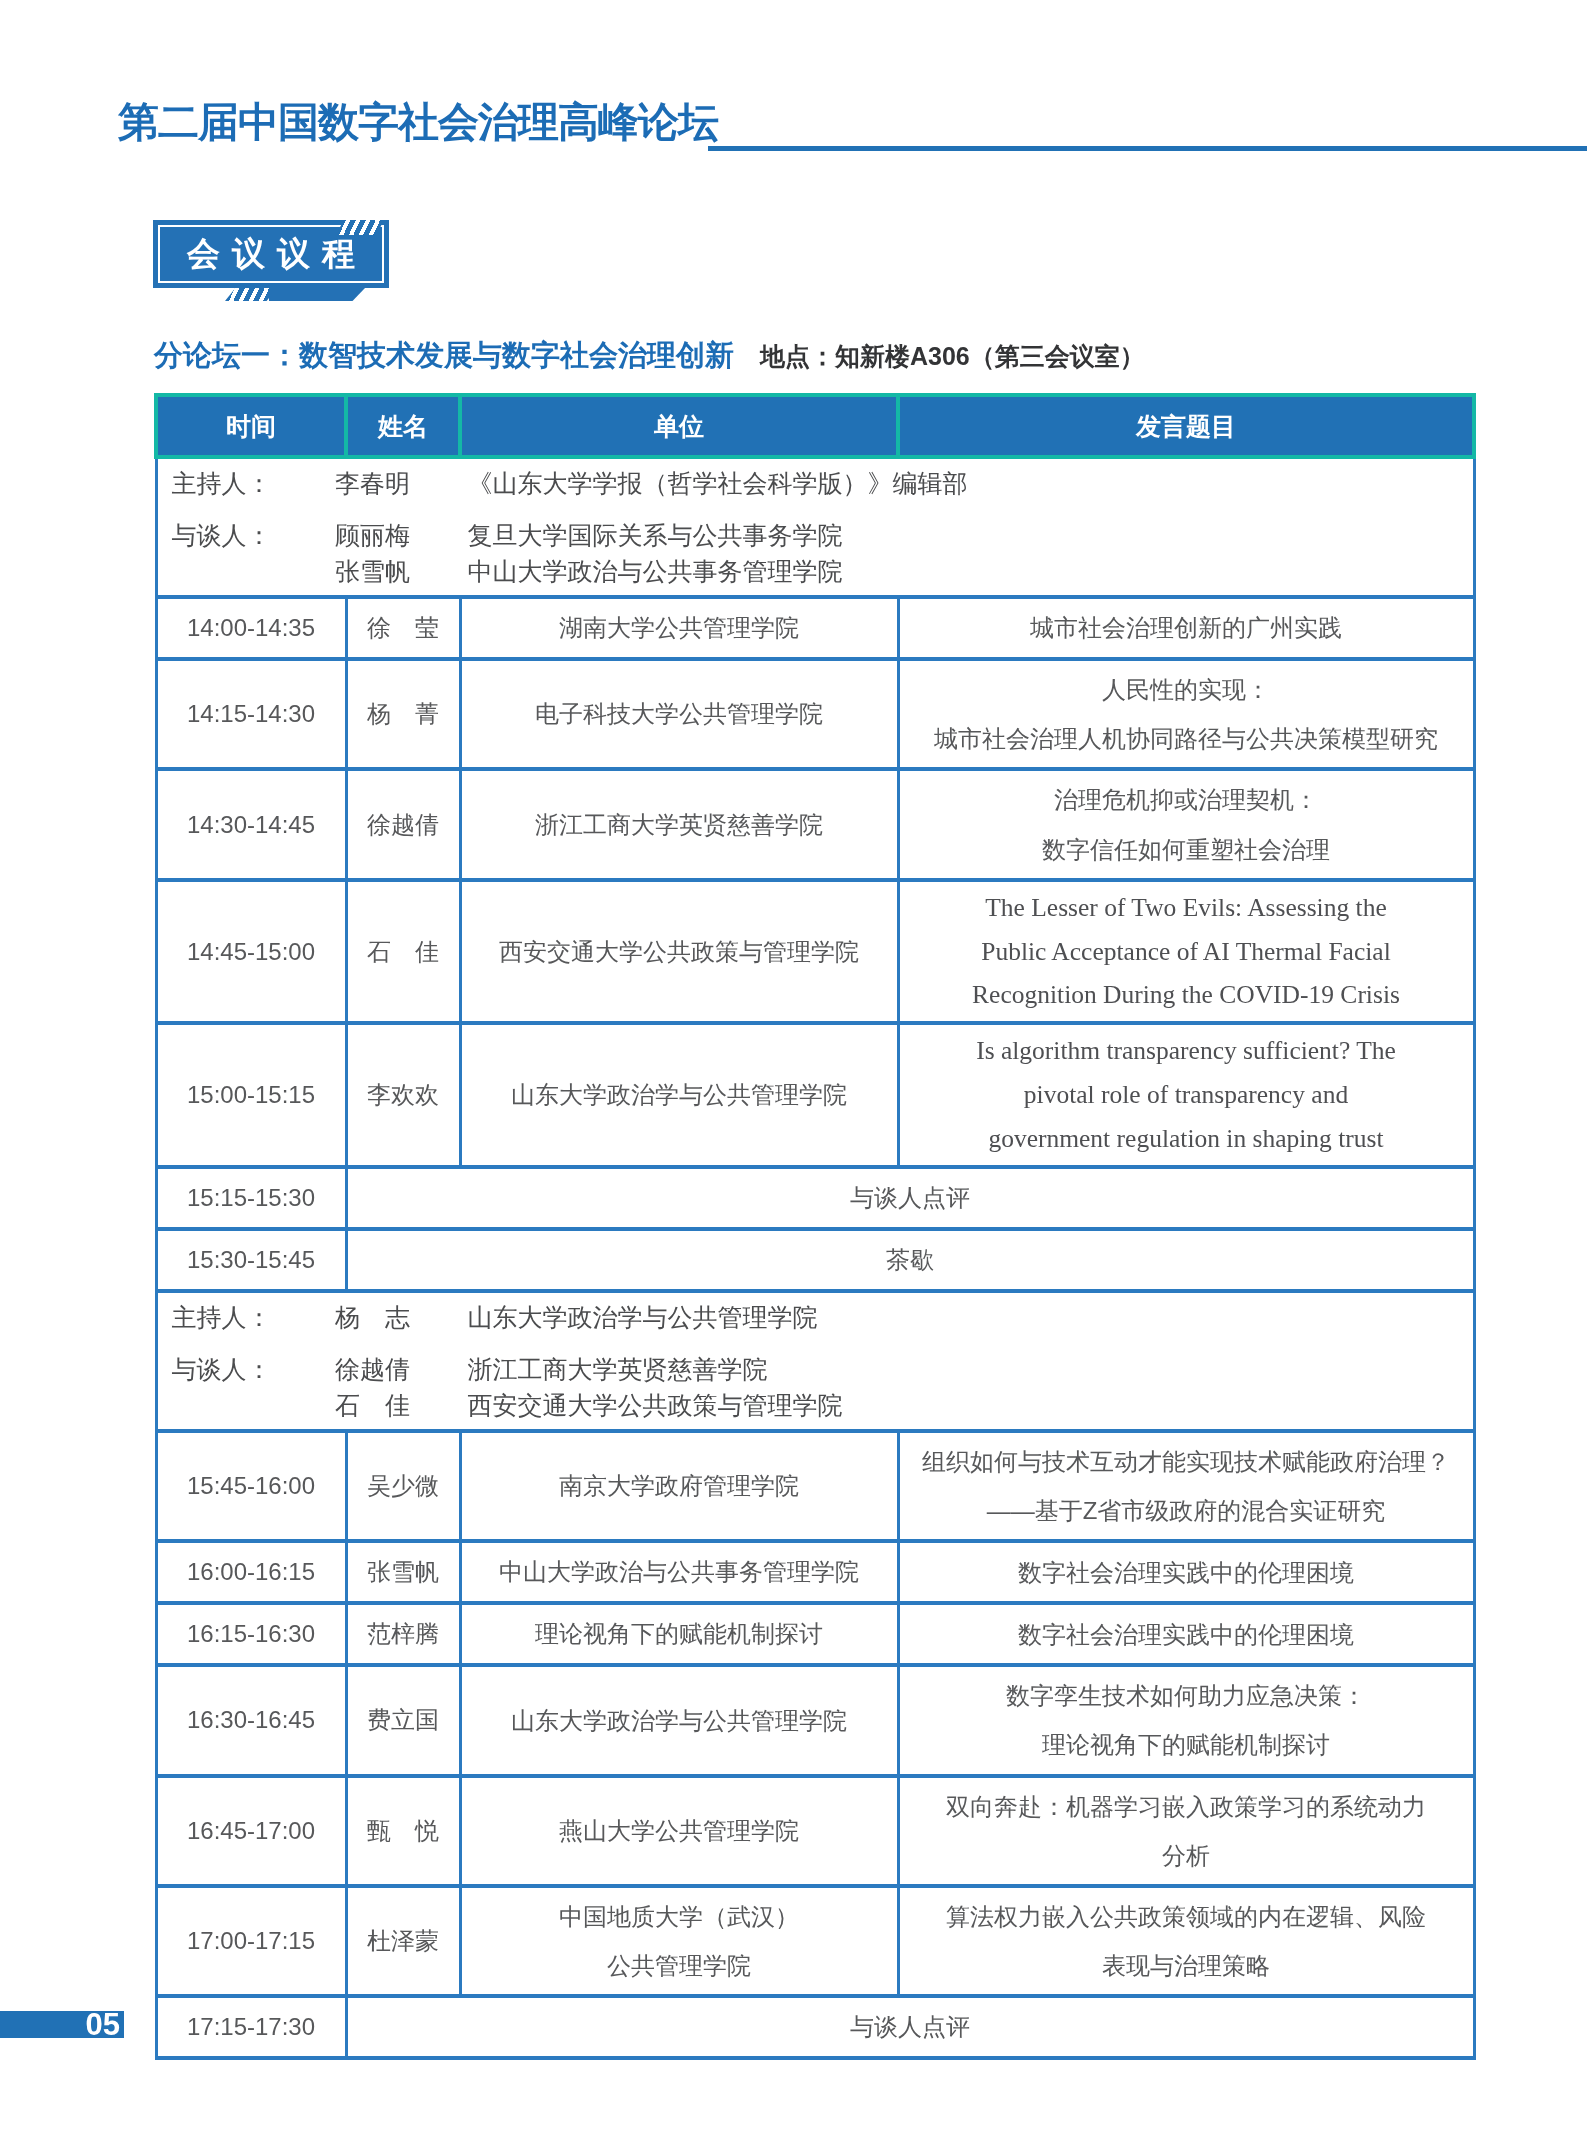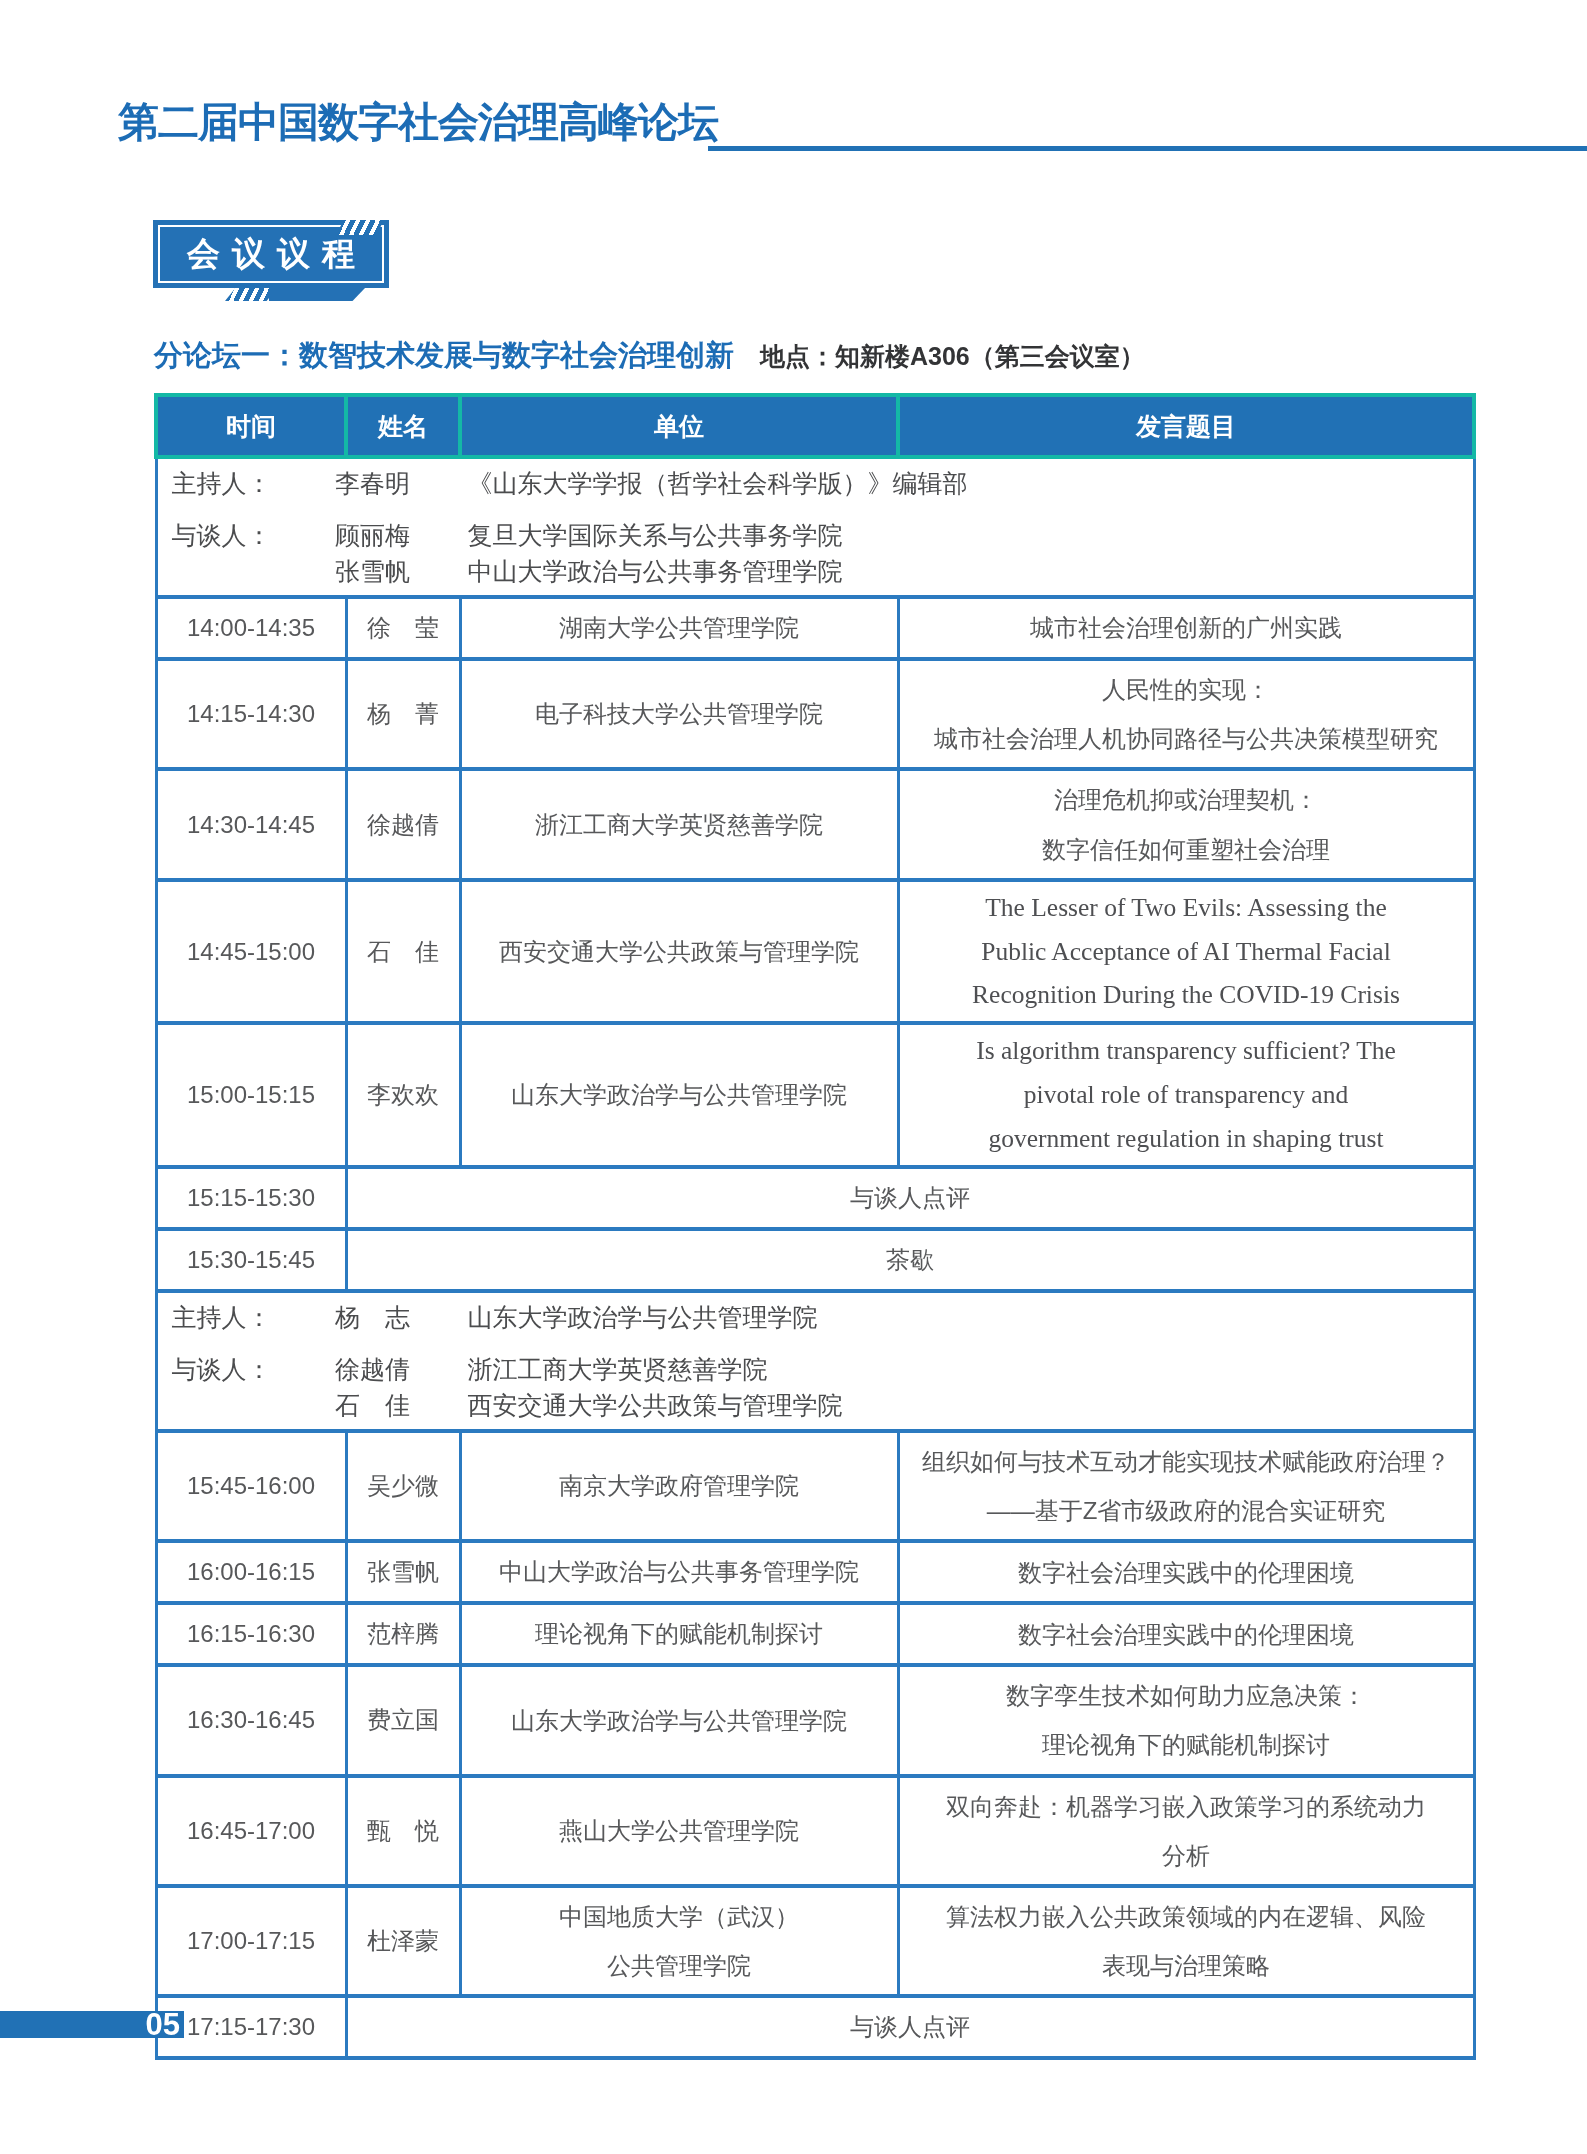--- a/index.html
+++ b/index.html
@@ -80,21 +80,21 @@
   .cell-line { line-height:1.9; }
   .topic-zh .cell-line { line-height:2.05; }
   .affil-multi .cell-line { line-height:2.05; }
   .topic-en .cell-line {
     font-family:"Liberation Serif","DejaVu Serif",serif;
     font-size:25.5px; line-height:1.72; color:#4e4f52;
   }
 
   
   .footer-bar {
-    position:absolute; left:0; top:2011px; width:184px; height:27px;
+    position:absolute; left:0; top:2011px; width:124px; height:27px;
     background:#2171b5;
   }
   .page-number {
     position:absolute; right:4px; top:50%; transform:translateY(-52%);
     color:#ffffff; font-weight:800; font-size:31px; line-height:1;
   }
 </style>
 </head>
 <body>
 

